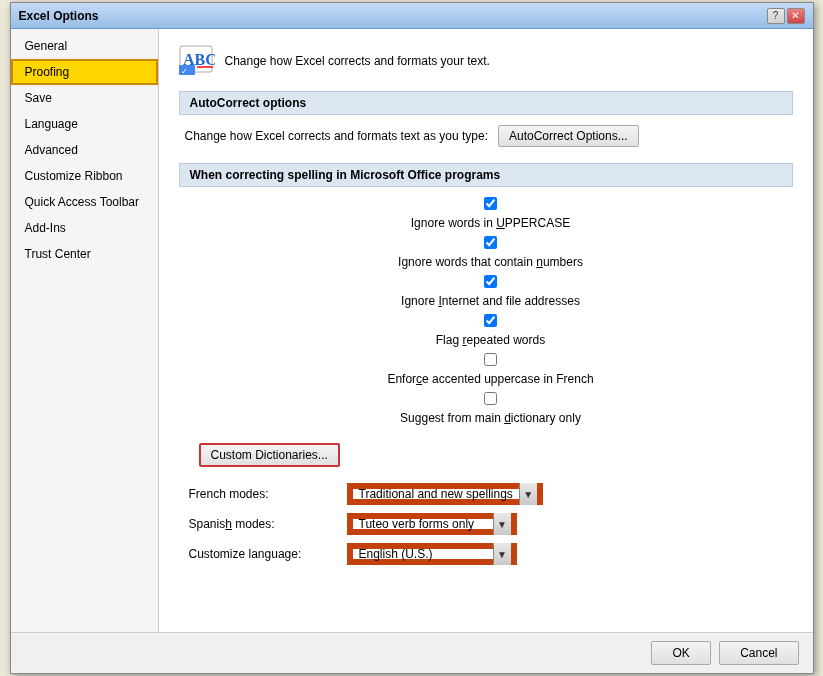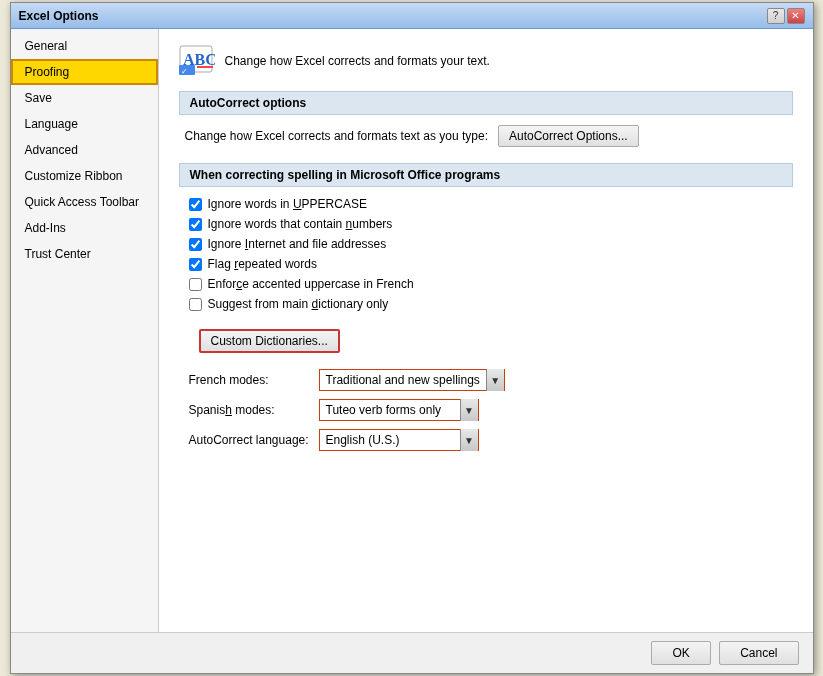--- a/index.html
+++ b/index.html
@@ -136,20 +136,21 @@
       font-weight: bold;
       margin-bottom: 10px;
       color: #000;
     }
     .checkbox-row {
       display: flex;
       align-items: center;
       gap: 6px;
       margin-bottom: 6px;
       padding-left: 10px;
+      flex-direction: column;
     }
     .checkbox-row input[type=checkbox] {
       width: 13px;
       height: 13px;
       cursor: pointer;
     }
     .checkbox-label {
       font-size: 12px;
       color: #000;
     }
@@ -176,23 +177,24 @@
     }
     .mode-label {
       font-size: 12px;
       color: #000;
       width: 130px;
       flex-shrink: 0;
     }
     .mode-select-wrapper {
       display: flex;
       align-items: center;
-      border: 1px solid #c2410c;
+      border: 6px solid #c2410c;
       background: #fff;
       height: 22px;
+      margin-left: 28px;
     }
     .mode-select-text {
       padding: 2px 6px;
       font-size: 12px;
       color: #000;
       min-width: 140px;
     }
     .mode-select-arrow {
       background: linear-gradient(to bottom, #e8e8e8, #c8c8c8);
       border-left: 1px solid #888;
@@ -314,21 +316,21 @@
           </div>
         </div>
         <div class="mode-row">
           <span class="mode-label">Spanis<span style="text-decoration:underline">h</span> modes:</span>
           <div class="mode-select-wrapper">
             <span class="mode-select-text">Tuteo verb forms only</span>
             <div class="mode-select-arrow">▼</div>
           </div>
         </div>
         <div class="mode-row">
-          <span class="mode-label">AutoCorrect language:</span>
+          <span class="mode-label">Customize language:</span>
           <div class="mode-select-wrapper">
             <span class="mode-select-text">English (U.S.)</span>
             <div class="mode-select-arrow">▼</div>
           </div>
         </div>
       </div>
     </div>
   </div>
 
   <div class="dialog-footer">

